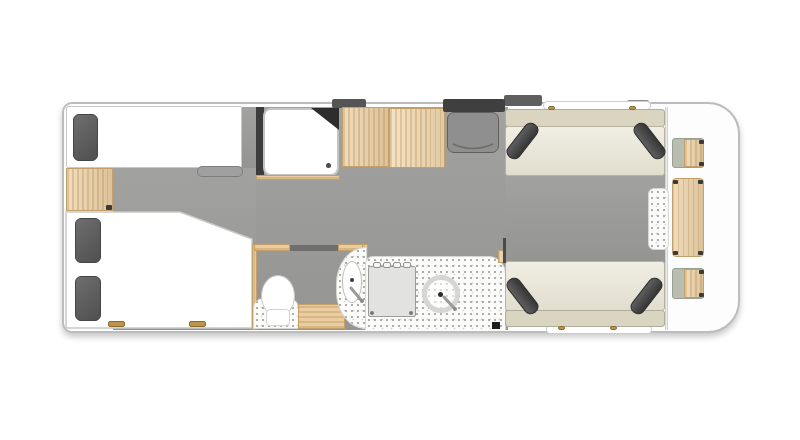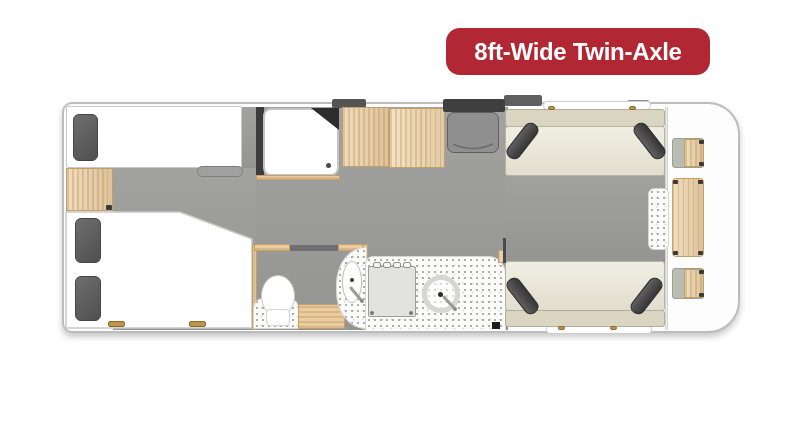--- a/index.html
+++ b/index.html
@@ -38,23 +38,20 @@
   .window{background:#ffffff;border:1px solid #cdcdcd;border-radius:4px;}
   .brass{background:#bc944a;border:1px solid #8a6a33;border-radius:2px;z-index:4;}
   .bracket{width:5px;height:4px;background:#3a3a3a;border-radius:1px;z-index:4;}
   .grayblock{background:#555555;border-radius:2px;}
 </style>
 </head>
 <body>
 
 <div id="stage">
 
-  <div class="abs" id="badge" style="background:#b12734;" title="8ft-Wide Twin-Axle">
-    <span style="color: rgb(255, 255, 255);">8ft-Wide Twin-Axle</span>
-  </div>
 
   <div class="abs" id="shell"></div>
 
   <div class="abs grayblock" style="left:332px;top:99px;width:34px;height:9px;z-index:3;"></div>
   <div class="abs grayblock" style="left:504px;top:95px;width:38px;height:11px;background:#5f5f5f;z-index:3;"></div>
   <div class="abs grayblock" style="left:627px;top:100px;width:22px;height:8px;background:#8f8f8f;z-index:3;"></div>
 
   <div class="abs floor" style="left:113px;top:166px;width:145px;height:164px;"></div>
   <div class="abs floor" style="left:242px;top:107px;width:16px;height:61px;"></div>
   <div class="abs floor" style="left:256px;top:107px;width:252px;height:223px;"></div>

